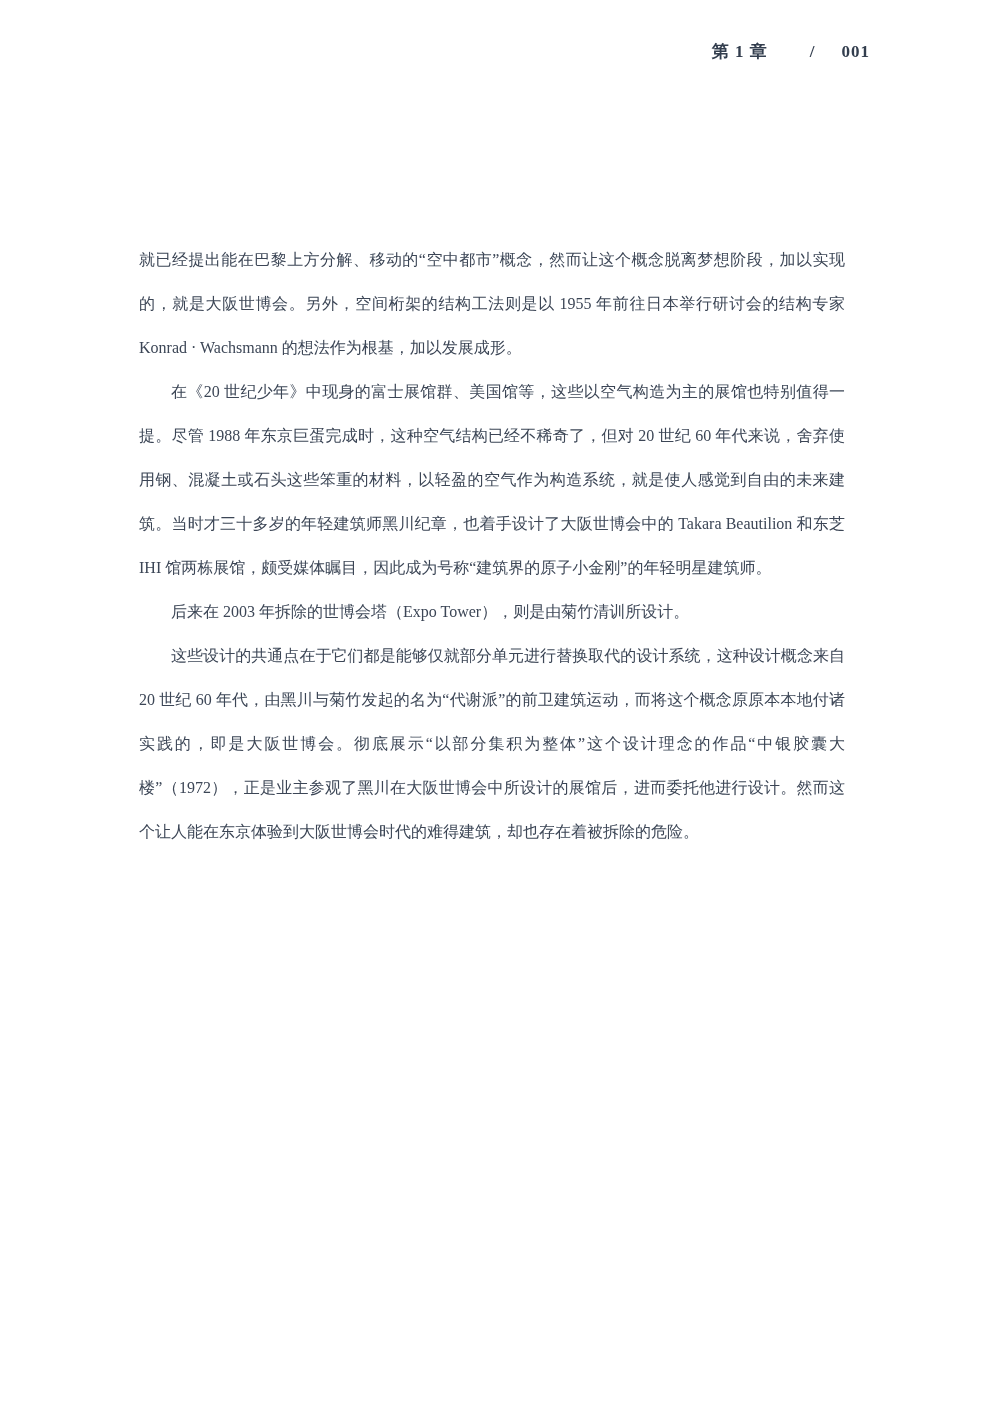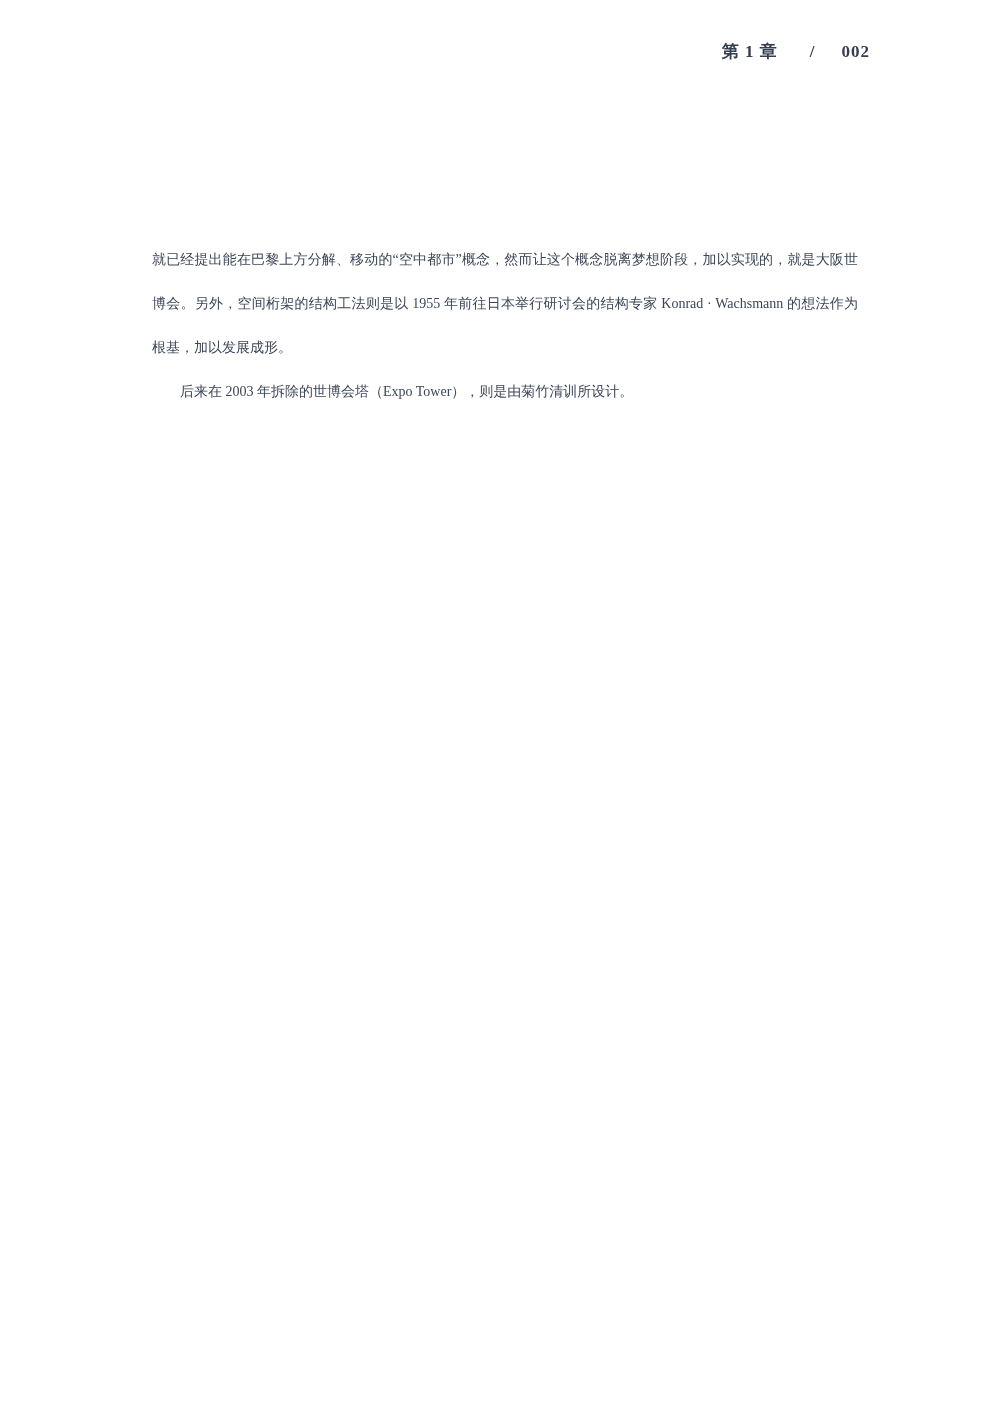--- a/index.html
+++ b/index.html
@@ -24,49 +24,51 @@
     display: flex;
     justify-content: flex-end;
     align-items: baseline;
     font-size: 17px;
     line-height: 24px;
     font-weight: bold;
     color: #333e4e;
     letter-spacing: 1px;
     white-space: nowrap;
   }
-  .running-header .chapter { margin-right: 16px; }
+  .running-header .chapter { margin-right: 26px; }
   .running-header .sep { margin-left: 16px; margin-right: 26px; }
   .body-text {
     position: absolute;
-    left: 152px;
+    left: 139px;
     top: 238px;
     width: 706px;
-    font-size: 14px;
+    font-size: 16px;
     line-height: 44px;
     text-align: justify;
     text-justify: inter-character;
     color: #3c4656;
   }
   .body-text p {
     margin: 0;
     padding: 0;
     text-indent: 2em;
   }
   .body-text p.no-indent { text-indent: 0; }
 </style>
 </head>
 <body>
 
 <div class="page">
 
   <div class="running-header">
     <span class="chapter">第 1 章</span>
     <span class="sep">/</span>
-    <span class="pagenum">002</span>
+    <span class="pagenum">001</span>
   </div>
 
   <div class="body-text">
     <p class="no-indent">就已经提出能在巴黎上方分解、移动的“空中都市”概念，然而让这个概念脱离梦想阶段，加以实现的，就是大阪世博会。另外，空间桁架的结构工法则是以 1955 年前往日本举行研讨会的结构专家 Konrad · Wachsmann 的想法作为根基，加以发展成形。</p>
+    <p>在《20 世纪少年》中现身的富士展馆群、美国馆等，这些以空气构造为主的展馆也特别值得一提。尽管 1988 年东京巨蛋完成时，这种空气结构已经不稀奇了，但对 20 世纪 60 年代来说，舍弃使用钢、混凝土或石头这些笨重的材料，以轻盈的空气作为构造系统，就是使人感觉到自由的未来建筑。当时才三十多岁的年轻建筑师黑川纪章，也着手设计了大阪世博会中的 Takara Beautilion 和东芝 IHI 馆两栋展馆，颇受媒体瞩目，因此成为号称“建筑界的原子小金刚”的年轻明星建筑师。</p>
     <p>后来在 2003 年拆除的世博会塔（Expo Tower），则是由菊竹清训所设计。</p>
+    <p>这些设计的共通点在于它们都是能够仅就部分单元进行替换取代的设计系统，这种设计概念来自 20 世纪 60 年代，由黑川与菊竹发起的名为“代谢派”的前卫建筑运动，而将这个概念原原本本地付诸实践的，即是大阪世博会。彻底展示“以部分集积为整体”这个设计理念的作品“中银胶囊大楼”（1972），正是业主参观了黑川在大阪世博会中所设计的展馆后，进而委托他进行设计。然而这个让人能在东京体验到大阪世博会时代的难得建筑，却也存在着被拆除的危险。</p>
   </div>
 
 </div>
 
 </body></html>

